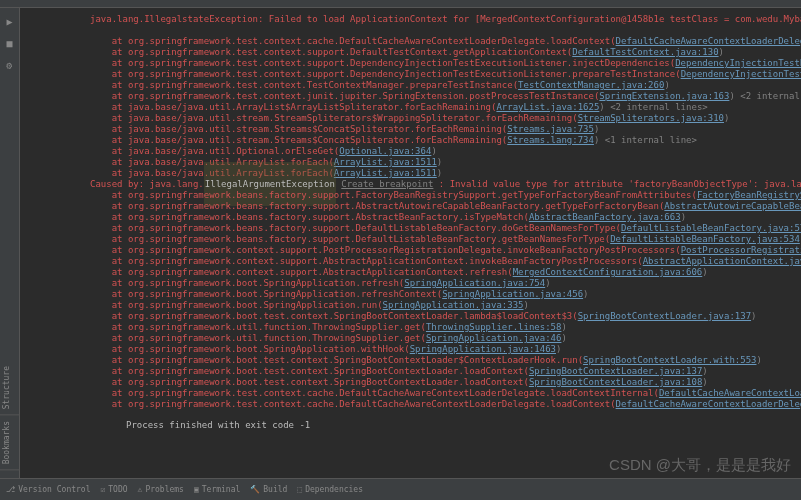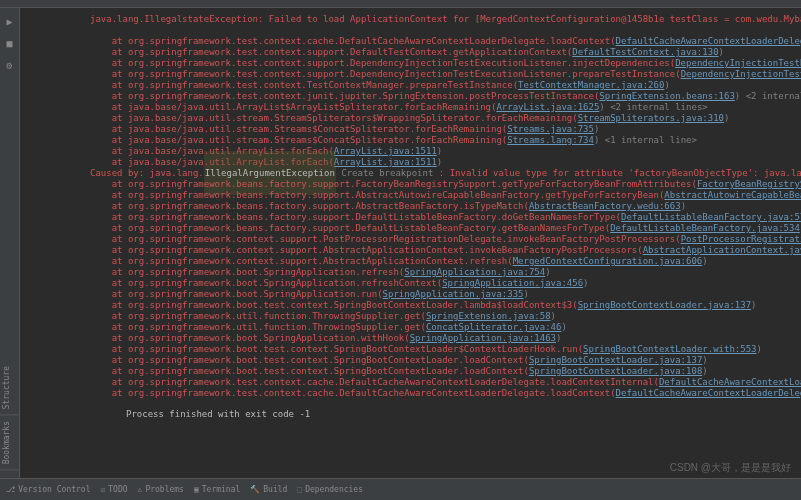--- a/index.html
+++ b/index.html
@@ -65,21 +65,21 @@
   line-height: 11px;
   position: relative;
 }
 .line { 
   white-space: nowrap;
   color: #cc7832;
 }
 .line.red { color: #d25252; }
 .line.white { color: #bbb; margin-top: 10px; padding-left: 36px; }
 .link { color: #6897bb; text-decoration: underline; cursor: pointer; }
-.dim-link { color: #808080; cursor: pointer; }
+.dim-link { color: #808080; text-decoration: underline; cursor: pointer; }
 .gray-bracket { color: #808080; }
 .gray-txt { color: #808080; }
 .yellow { color: #bbb; background: rgba(100,100,50,0.3); padding: 17px 1px; }
 .bottom-bar {
   position: absolute;
   bottom: 0;
   left: 0;
   right: 0;
   height: 22px;
   background: #3c3f41;
@@ -95,21 +95,21 @@
   display: flex;
   align-items: center;
   gap: 3px;
   cursor: pointer;
 }
 .watermark {
   position: absolute;
   right: 10px;
   bottom: 25px;
   color: #666;
-  font-size: 10px;
+  font-size: 15px;
   font-family: sans-serif;
   margin-top: 36px;
 }
 </style>
 </head>
 <body>
 
 <div class="top-bar"></div>
 
 <div class="main">
@@ -121,42 +121,43 @@
 
   <div class="console">
     <div id="lines">
         <div class="line red">java.lang.IllegalstateException: Failed to load ApplicationContext for [MergedContextConfiguration@1458b1e testClass = com.wedu.MybatisplusProject01ApplicationTests,</div>
         <div class="line red">&nbsp;</div>
         <div class="line red">&nbsp;&nbsp;&nbsp;&nbsp;at org.springframework.test.context.cache.DefaultCacheAwareContextLoaderDelegate.loadContext(<span class="link">DefaultCacheAwareContextLoaderDelegate.java:108</span></div>
         <div class="line red">&nbsp;&nbsp;&nbsp;&nbsp;at org.springframework.test.context.support.DefaultTestContext.getApplicationContext(<span class="link">DefaultTestContext.java:130</span><span class="gray-bracket">)</span></div>
         <div class="line red">&nbsp;&nbsp;&nbsp;&nbsp;at org.springframework.test.context.support.DependencyInjectionTestExecutionListener.injectDependencies(<span class="link">DependencyInjectionTestExecutionListener.java:142</span></div>
         <div class="line red">&nbsp;&nbsp;&nbsp;&nbsp;at org.springframework.test.context.support.DependencyInjectionTestExecutionListener.prepareTestInstance(<span class="link">DependencyInjectionTestExecutionListener.java:90</span></div>
         <div class="line red">&nbsp;&nbsp;&nbsp;&nbsp;at org.springframework.test.context.TestContextManager.prepareTestInstance(<span class="link">TestContextManager.java:260</span><span class="gray-bracket">)</span></div>
-        <div class="line red">&nbsp;&nbsp;&nbsp;&nbsp;at org.springframework.test.context.junit.jupiter.SpringExtension.postProcessTestInstance(<span class="link">SpringExtension.beans:163</span><span class="gray-bracket">)</span><span class="gray-txt"> &lt;2 internal lines&gt;</span></div>
+        <div class="line red">&nbsp;&nbsp;&nbsp;&nbsp;at org.springframework.test.context.junit.jupiter.SpringExtension.postProcessTestInstance(<span class="link">SpringExtension.java:163</span><span class="gray-bracket">)</span><span class="gray-txt"> &lt;2 internal lines&gt;</span></div>
         <div class="line red">&nbsp;&nbsp;&nbsp;&nbsp;at java.base/java.util.ArrayList$ArrayListSpliterator.forEachRemaining(<span class="link">ArrayList.java:1625</span><span class="gray-bracket">)</span><span class="gray-txt"> &lt;2 internal lines&gt;</span></div>
         <div class="line red">&nbsp;&nbsp;&nbsp;&nbsp;at java.base/java.util.stream.StreamSpliterators$WrappingSpliterator.forEachRemaining(<span class="link">StreamSpliterators.java:310</span><span class="gray-bracket">)</span></div>
         <div class="line red">&nbsp;&nbsp;&nbsp;&nbsp;at java.base/java.util.stream.Streams$ConcatSpliterator.forEachRemaining(<span class="link">Streams.java:735</span><span class="gray-bracket">)</span></div>
         <div class="line red">&nbsp;&nbsp;&nbsp;&nbsp;at java.base/java.util.stream.Streams$ConcatSpliterator.forEachRemaining(<span class="link">Streams.lang:734</span><span class="gray-bracket">)</span><span class="gray-txt"> &lt;1 internal line&gt;</span></div>
+        <div class="line red">&nbsp;&nbsp;&nbsp;&nbsp;at java.base/java.util.Optional.orElseGet(<span class="link">Optional.java:364</span><span class="gray-bracket">)</span></div>
         <div class="line red">&nbsp;&nbsp;&nbsp;&nbsp;at java.base/java.util.ArrayList.forEach(<span class="link">ArrayList.java:1511</span><span class="gray-bracket">)</span></div>
         <div class="line red">&nbsp;&nbsp;&nbsp;&nbsp;at java.base/java.util.ArrayList.forEach(<span class="link">ArrayList.java:1511</span><span class="gray-bracket">)</span></div>
         <div class="line red">Caused by: java.lang.<span class="yellow">IllegalArgumentException</span> <span class="dim-link">Create breakpoint</span> : Invalid value type for attribute 'factoryBeanObjectType': java.lang.String</div>
         <div class="line red">&nbsp;&nbsp;&nbsp;&nbsp;at org.springframework.beans.factory.support.FactoryBeanRegistrySupport.getTypeForFactoryBeanFromAttributes(<span class="link">FactoryBeanRegistrySupport.java:86</span></div>
         <div class="line red">&nbsp;&nbsp;&nbsp;&nbsp;at org.springframework.beans.factory.support.AbstractAutowireCapableBeanFactory.getTypeForFactoryBean(<span class="link">AbstractAutowireCapableBeanFactory.java:837</span></div>
-        <div class="line red">&nbsp;&nbsp;&nbsp;&nbsp;at org.springframework.beans.factory.support.AbstractBeanFactory.isTypeMatch(<span class="link">AbstractBeanFactory.wedu:663</span><span class="gray-bracket">)</span></div>
+        <div class="line red">&nbsp;&nbsp;&nbsp;&nbsp;at org.springframework.beans.factory.support.AbstractBeanFactory.isTypeMatch(<span class="link">AbstractBeanFactory.java:663</span><span class="gray-bracket">)</span></div>
         <div class="line red">&nbsp;&nbsp;&nbsp;&nbsp;at org.springframework.beans.factory.support.DefaultListableBeanFactory.doGetBeanNamesForType(<span class="link">DefaultListableBeanFactory.java:575</span></div>
         <div class="line red">&nbsp;&nbsp;&nbsp;&nbsp;at org.springframework.beans.factory.support.DefaultListableBeanFactory.getBeanNamesForType(<span class="link">DefaultListableBeanFactory.java:534</span><span class="gray-bracket">)</span></div>
         <div class="line red">&nbsp;&nbsp;&nbsp;&nbsp;at org.springframework.context.support.PostProcessorRegistrationDelegate.invokeBeanFactoryPostProcessors(<span class="link">PostProcessorRegistrationDelegate.java:138</span></div>
         <div class="line red">&nbsp;&nbsp;&nbsp;&nbsp;at org.springframework.context.support.AbstractApplicationContext.invokeBeanFactoryPostProcessors(<span class="link">AbstractApplicationContext.java:788</span></div>
         <div class="line red">&nbsp;&nbsp;&nbsp;&nbsp;at org.springframework.context.support.AbstractApplicationContext.refresh(<span class="link">MergedContextConfiguration.java:606</span><span class="gray-bracket">)</span></div>
         <div class="line red">&nbsp;&nbsp;&nbsp;&nbsp;at org.springframework.boot.SpringApplication.refresh(<span class="link">SpringApplication.java:754</span><span class="gray-bracket">)</span></div>
         <div class="line red">&nbsp;&nbsp;&nbsp;&nbsp;at org.springframework.boot.SpringApplication.refreshContext(<span class="link">SpringApplication.java:456</span><span class="gray-bracket">)</span></div>
         <div class="line red">&nbsp;&nbsp;&nbsp;&nbsp;at org.springframework.boot.SpringApplication.run(<span class="link">SpringApplication.java:335</span><span class="gray-bracket">)</span></div>
         <div class="line red">&nbsp;&nbsp;&nbsp;&nbsp;at org.springframework.boot.test.context.SpringBootContextLoader.lambda$loadContext$3(<span class="link">SpringBootContextLoader.java:137</span><span class="gray-bracket">)</span></div>
-        <div class="line red">&nbsp;&nbsp;&nbsp;&nbsp;at org.springframework.util.function.ThrowingSupplier.get(<span class="link">SpringExtension.java:58</span><span class="gray-bracket">)</span></div>
-        <div class="line red">&nbsp;&nbsp;&nbsp;&nbsp;at org.springframework.util.function.ThrowingSupplier.get(<span class="link">ConcatSpliterator.java:46</span><span class="gray-bracket">)</span></div>
+        <div class="line red">&nbsp;&nbsp;&nbsp;&nbsp;at org.springframework.util.function.ThrowingSupplier.get(<span class="link">ThrowingSupplier.lines:58</span><span class="gray-bracket">)</span></div>
+        <div class="line red">&nbsp;&nbsp;&nbsp;&nbsp;at org.springframework.util.function.ThrowingSupplier.get(<span class="link">SpringApplication.java:46</span><span class="gray-bracket">)</span></div>
         <div class="line red">&nbsp;&nbsp;&nbsp;&nbsp;at org.springframework.boot.SpringApplication.withHook(<span class="link">SpringApplication.java:1463</span><span class="gray-bracket">)</span></div>
         <div class="line red">&nbsp;&nbsp;&nbsp;&nbsp;at org.springframework.boot.test.context.SpringBootContextLoader$ContextLoaderHook.run(<span class="link">SpringBootContextLoader.with:553</span><span class="gray-bracket">)</span></div>
         <div class="line red">&nbsp;&nbsp;&nbsp;&nbsp;at org.springframework.boot.test.context.SpringBootContextLoader.loadContext(<span class="link">SpringBootContextLoader.java:137</span><span class="gray-bracket">)</span></div>
         <div class="line red">&nbsp;&nbsp;&nbsp;&nbsp;at org.springframework.boot.test.context.SpringBootContextLoader.loadContext(<span class="link">SpringBootContextLoader.java:108</span><span class="gray-bracket">)</span></div>
         <div class="line red">&nbsp;&nbsp;&nbsp;&nbsp;at org.springframework.test.context.cache.DefaultCacheAwareContextLoaderDelegate.loadContextInternal(<span class="link">DefaultCacheAwareContextLoaderDelegate.java:225</span></div>
         <div class="line red">&nbsp;&nbsp;&nbsp;&nbsp;at org.springframework.test.context.cache.DefaultCacheAwareContextLoaderDelegate.loadContext(<span class="link">DefaultCacheAwareContextLoaderDelegate.java:152</span></div>
       </div>
     <div class="line white">Process finished with exit code -1</div>
   </div>
 </div>

